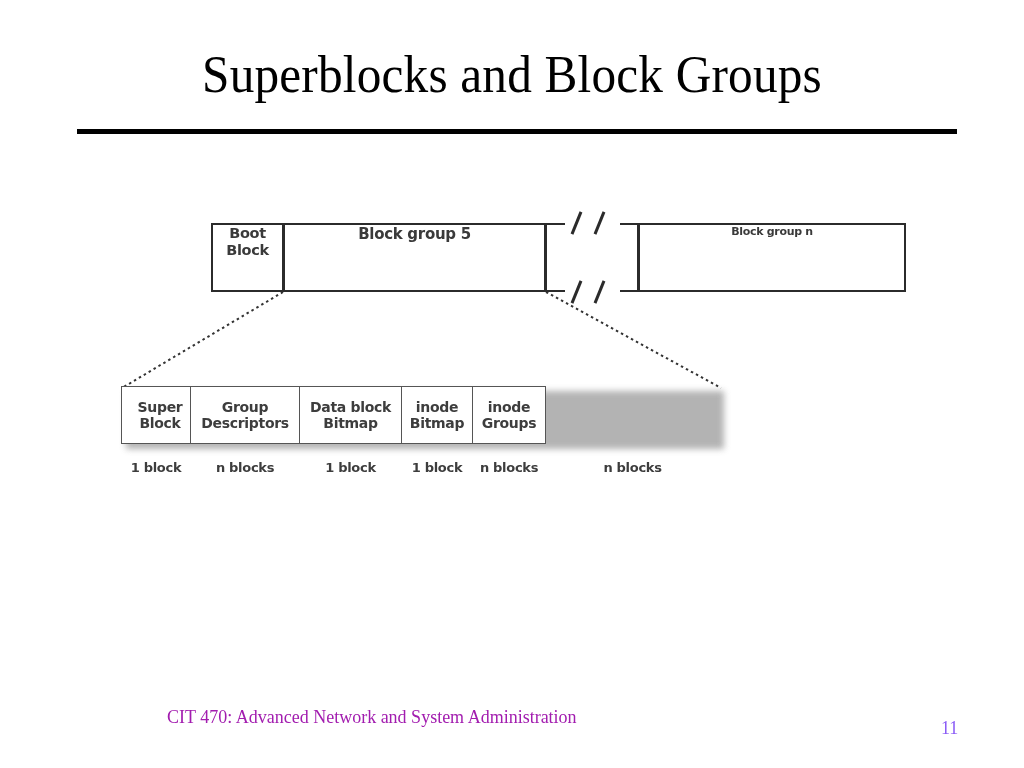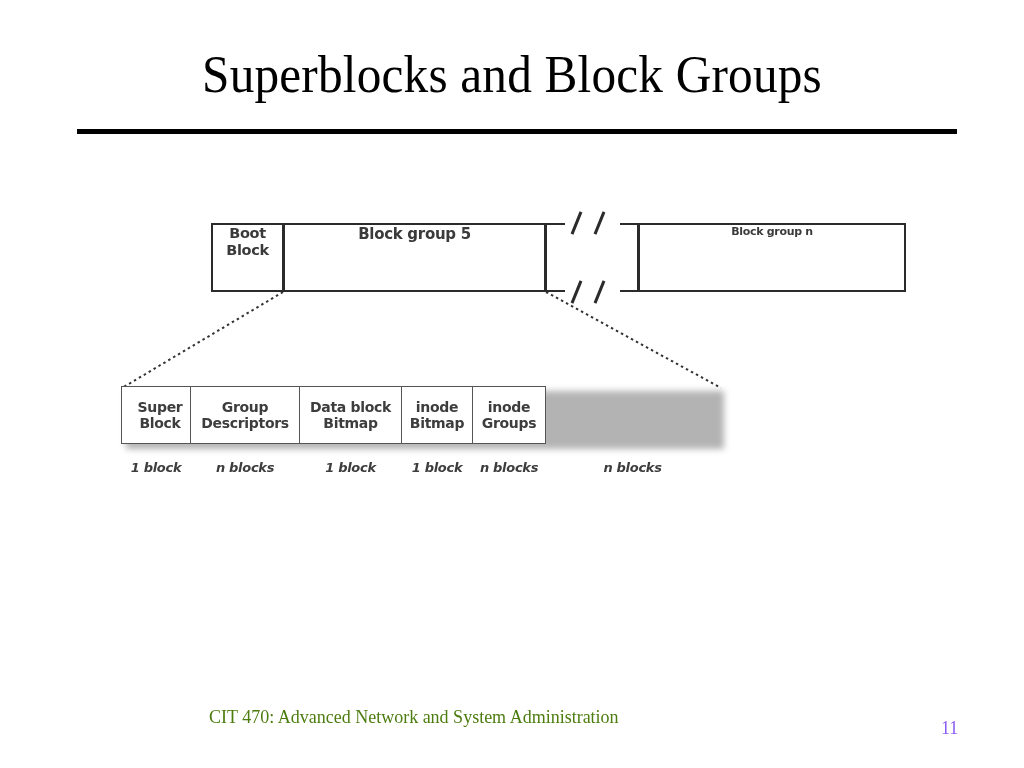--- a/index.html
+++ b/index.html
@@ -122,33 +122,31 @@
 
   .sizelbl {
     position: absolute;
     font-family: "DejaVu Sans", sans-serif;
     font-weight: bold;
     font-size: 13px;
     color: #3d3d3d;
     letter-spacing: -0.3px;
     text-align: center;
     white-space: nowrap;
-    font-style: italic;
   }
 
   
   #footer-text {
     position: absolute;
     left: 167px;
     top: 707px;
     font-family: "Liberation Serif", serif;
     font-size: 18px;
-    color: #4d7c0f;
+    color: #a21caf;
     white-space: nowrap;
-    margin-left: 42px;
   }
   #page-number {
     position: absolute;
     left: 941px;
     top: 718px;
     font-family: "Liberation Serif", serif;
     font-size: 18px;
     color: #8b5cf6;
   }
 </style>

